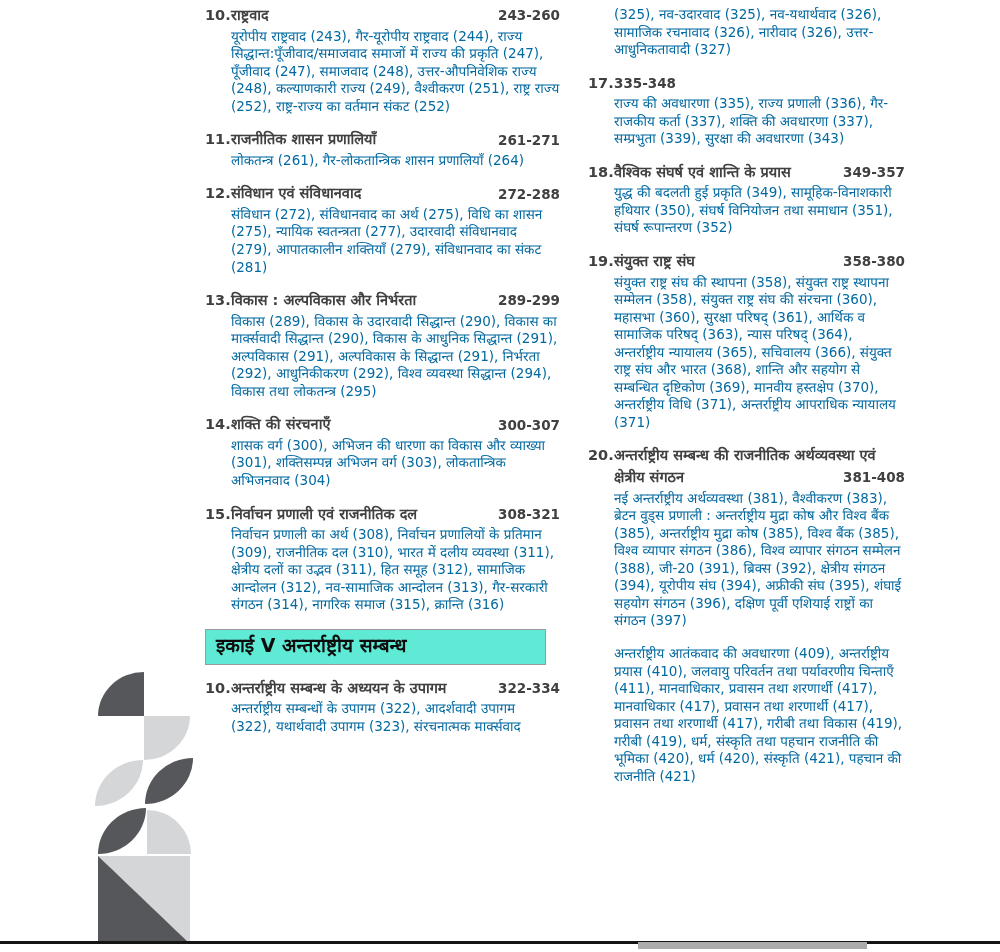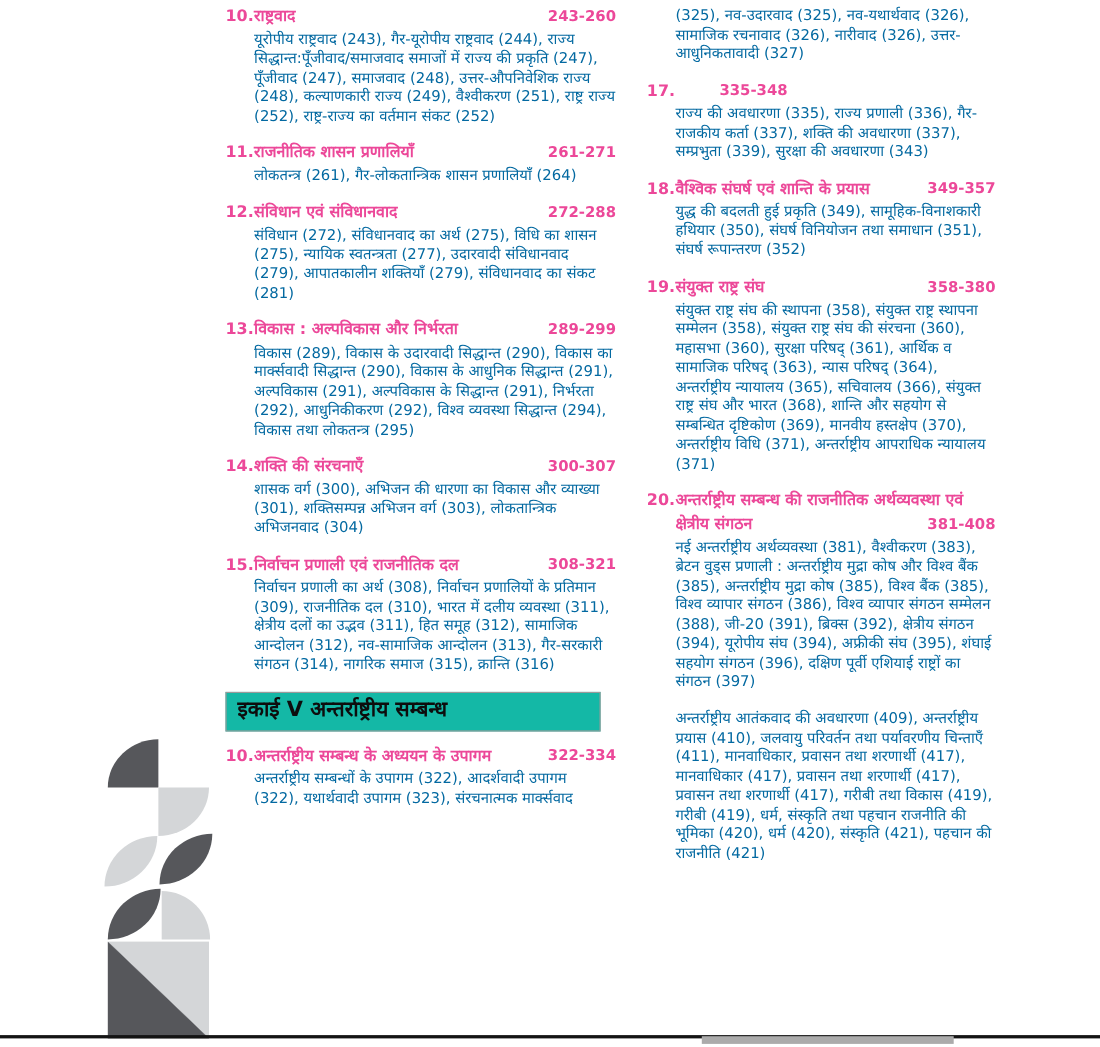--- a/index.html
+++ b/index.html
@@ -6,30 +6,30 @@
   .page {
     position:relative; width:1000px; height:952px; overflow:hidden;
     background:#ffffff; color:#1f1f1f;
     font-family:"DejaVu Sans","Liberation Sans",sans-serif;
   }
   .columns { display:flex; padding:6px 95px 0 205px; gap:28px; }
   .col-left  { width:355px; flex:0 0 355px; }
   .col-right { flex:1; min-width:0; }
 
   .entry { margin-bottom:15px; }
-  .ehead { display:flex; align-items:center; font-weight:bold; color:#ec4899;
+  .ehead { display:flex; align-items:flex-end; font-weight:bold; color:#404040;
            font-size:14.5px; line-height:1.28; margin-bottom:3px; }
   .num    { flex:0 0 26px; }
   .etitle { flex:1 1 auto; padding-right:8px; }
-  .epages { white-space:nowrap; font-size:13.5px;margin-left:40px; }
+  .epages { white-space:nowrap; font-size:13.5px; }
   .ebody  { margin-left:26px; font-size:13.5px; line-height:1.3; color:#0369a1; }
   .cont   { margin-left:26px; margin-bottom:15px; }
 
   .unit-box {
-    border:1.5px solid #9a9a9a; background:#14b8a6;
+    border:1.5px solid #9a9a9a; background:#5eead4;
     margin:4px 14px 14px 0; padding:4px 10px 6px 10px;
     font-size:19px; font-weight:bold; color:#0d0d0d; line-height:1.25;
   }
 
   
   .motif { position:absolute; left:95px; top:670px; width:96px; height:274px; }
   .m { position:absolute; }
   .dark  { background:#56575b; }
   .light { background:#d4d6d8; }
   .q-tl { border-radius:100% 0 0 0; }

